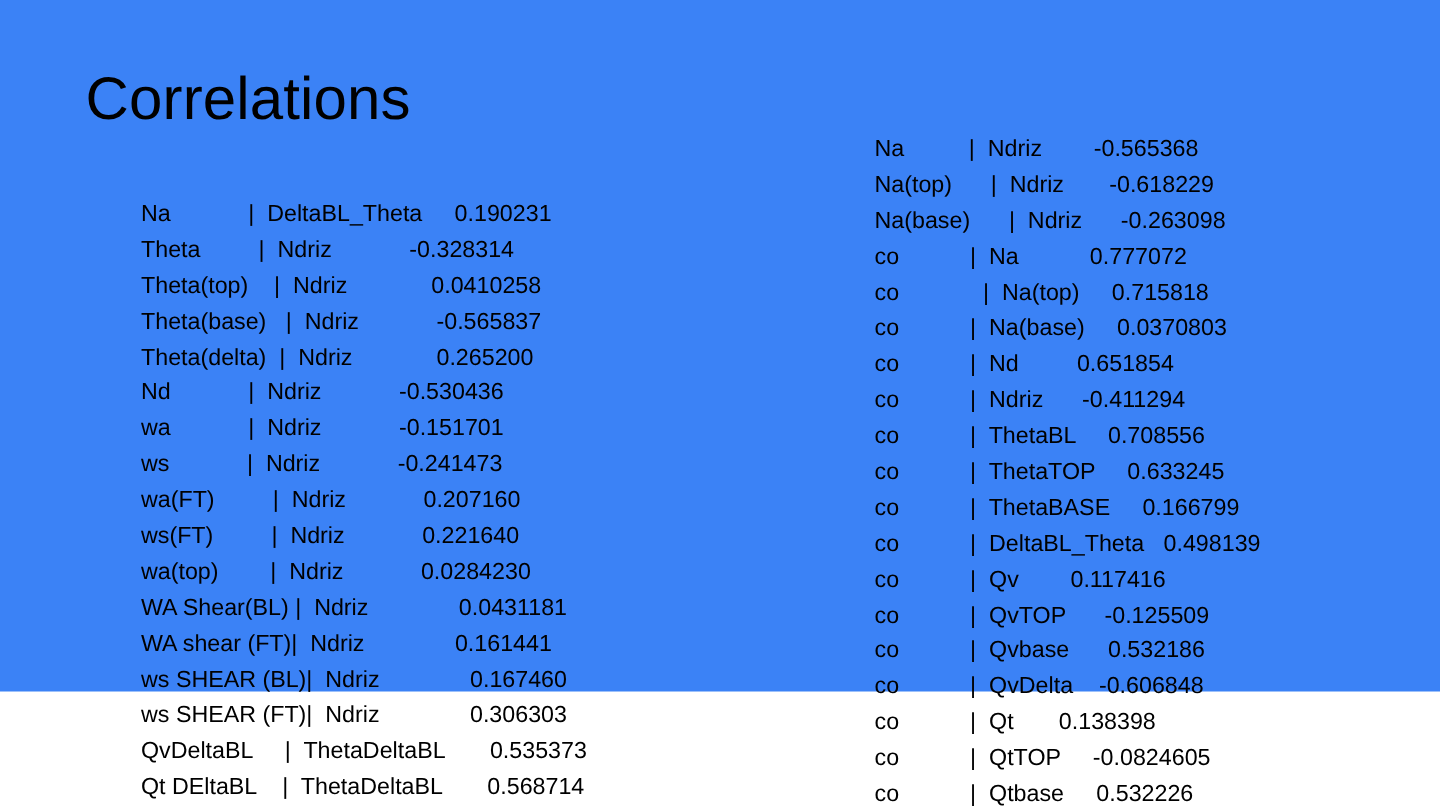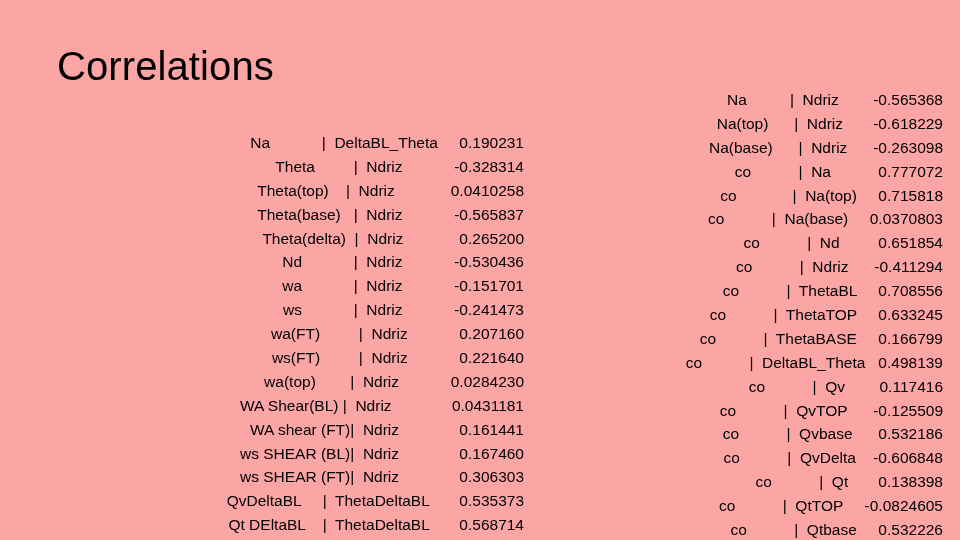--- a/index.html
+++ b/index.html
@@ -13,23 +13,22 @@
     font-family: "Liberation Sans", sans-serif;
     overflow: hidden;
     position: relative;
   }
 
   #slide {
     position: absolute;
     left: 0;
     top: 0;
     width: 960px;
-    height: 540px;
-    background: #fca5a5;
-    text-align: right;
+    height: 461px;
+    background: #3b82f6;
   }
 
   #slide-title {
     position: absolute;
     left: 57px;
     top: 42px;
     font-family: "Liberation Sans", sans-serif;
     font-size: 40px;
     font-weight: 300;
     letter-spacing: 0.1px;

